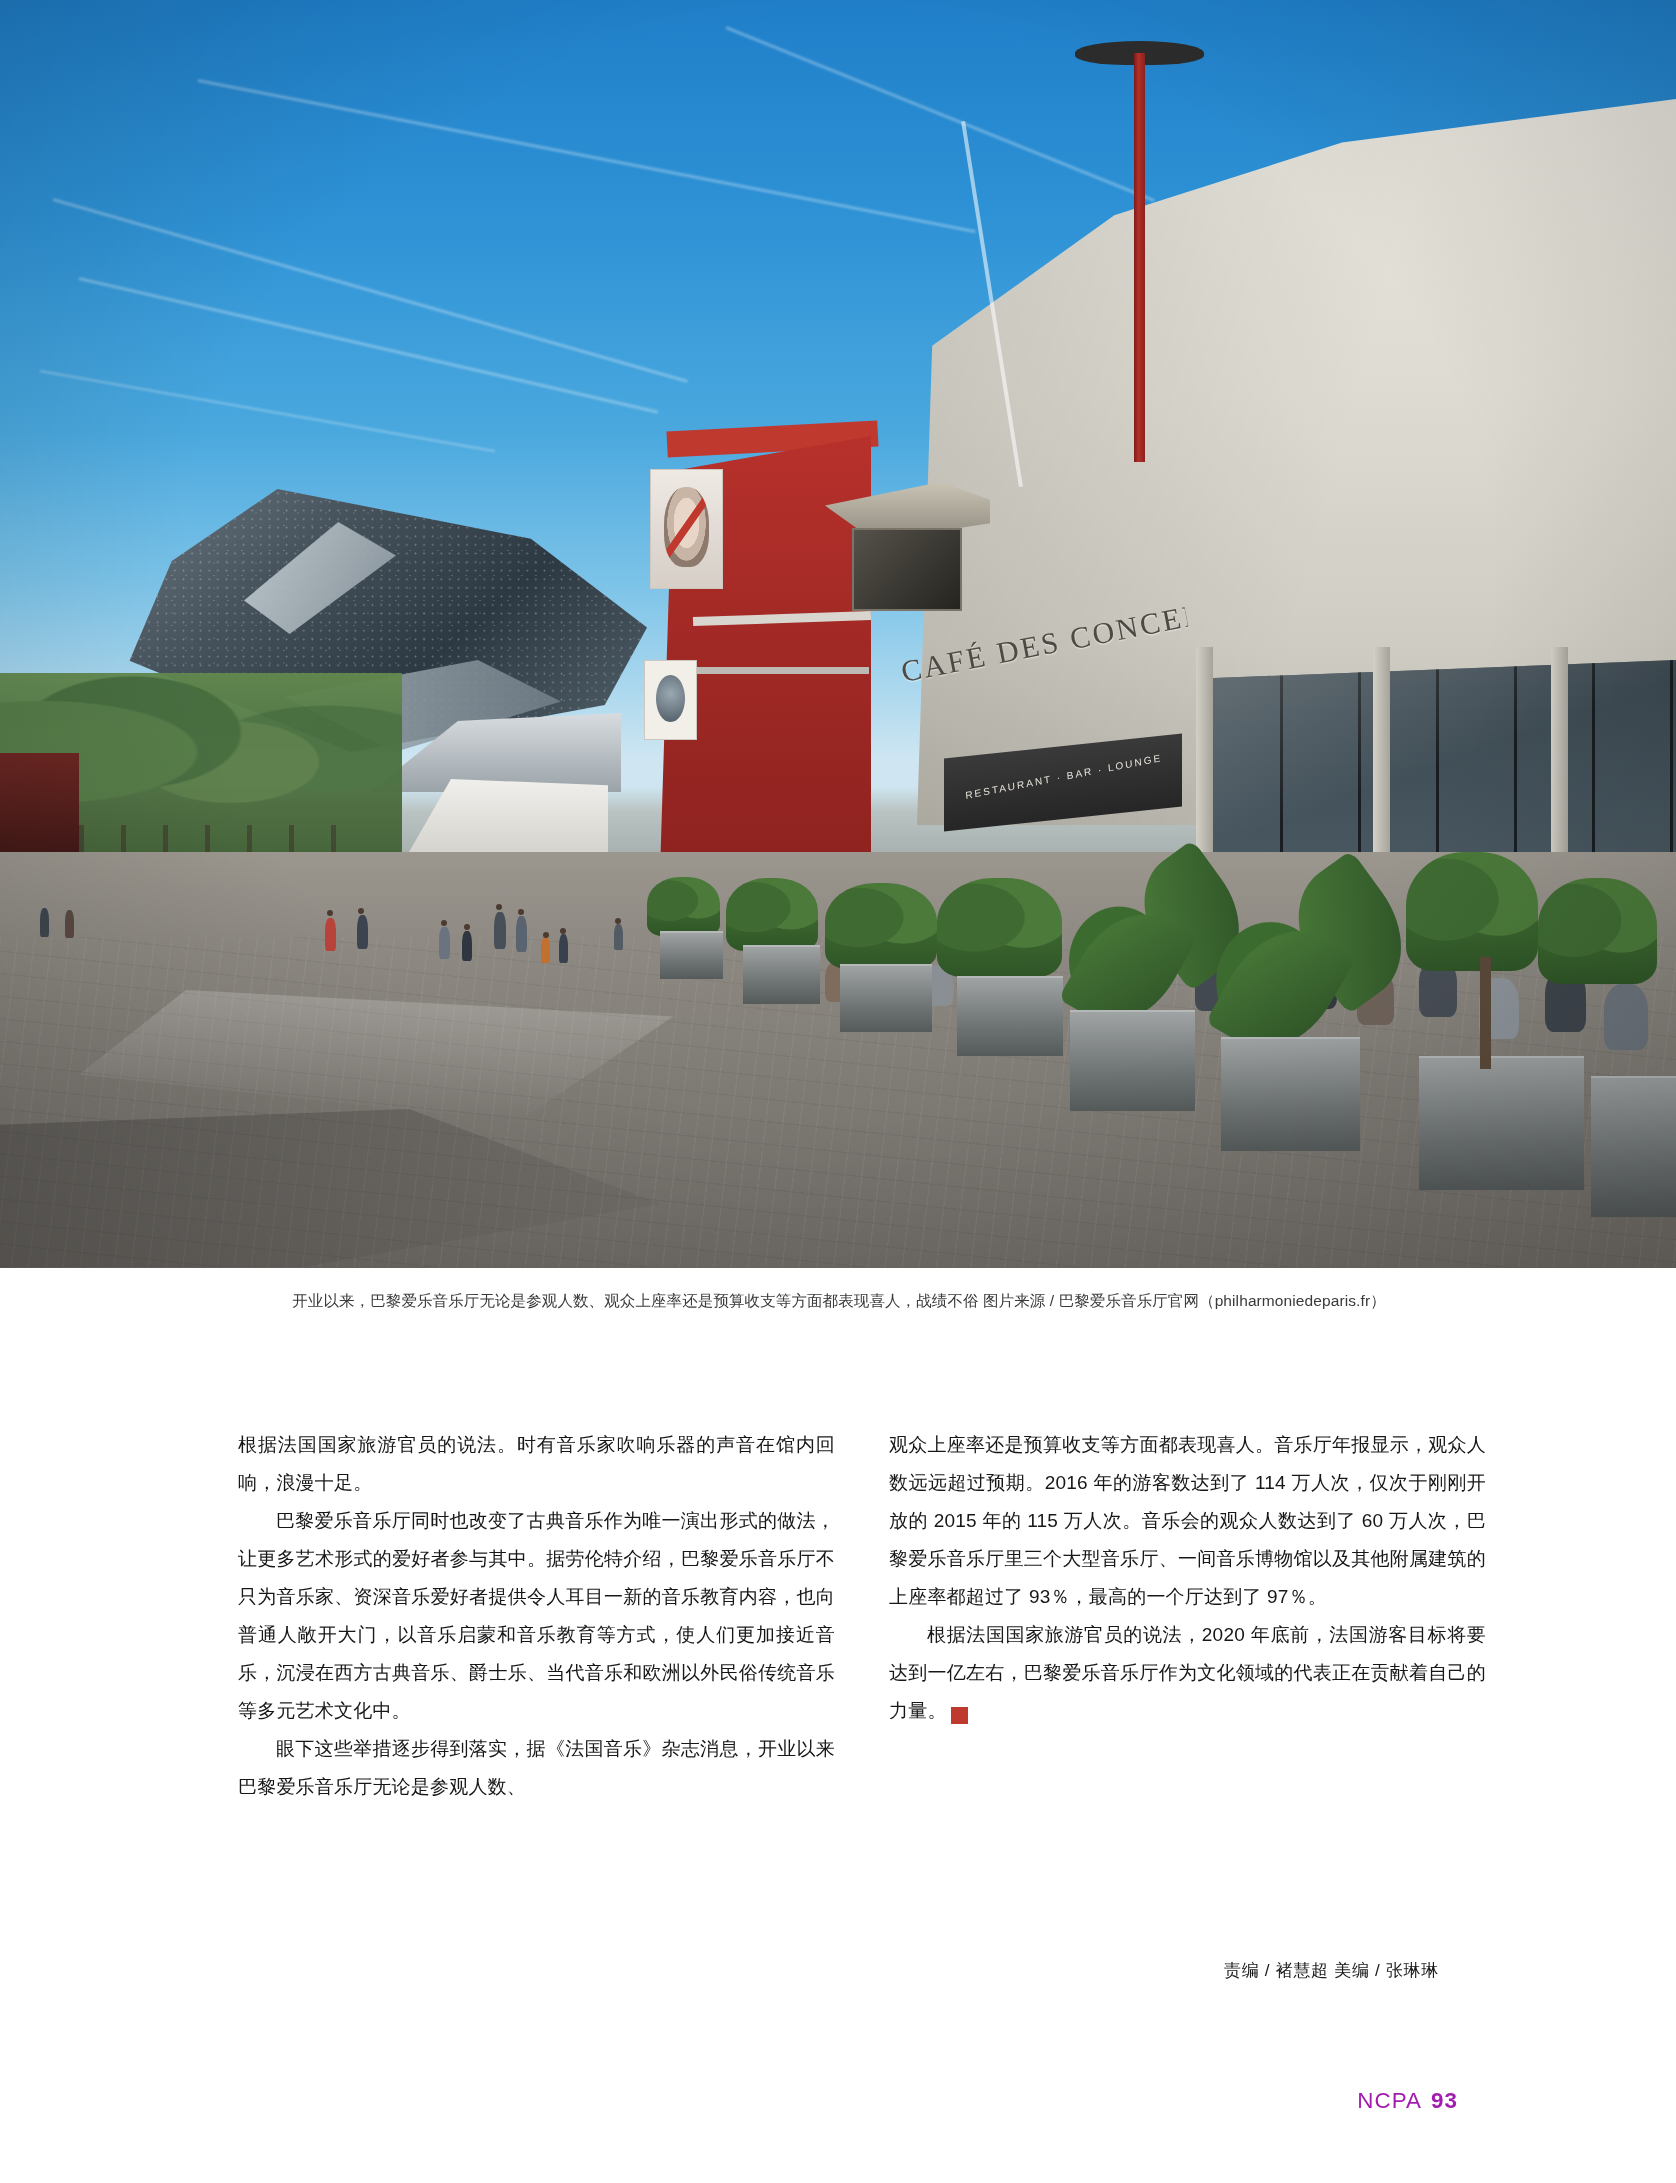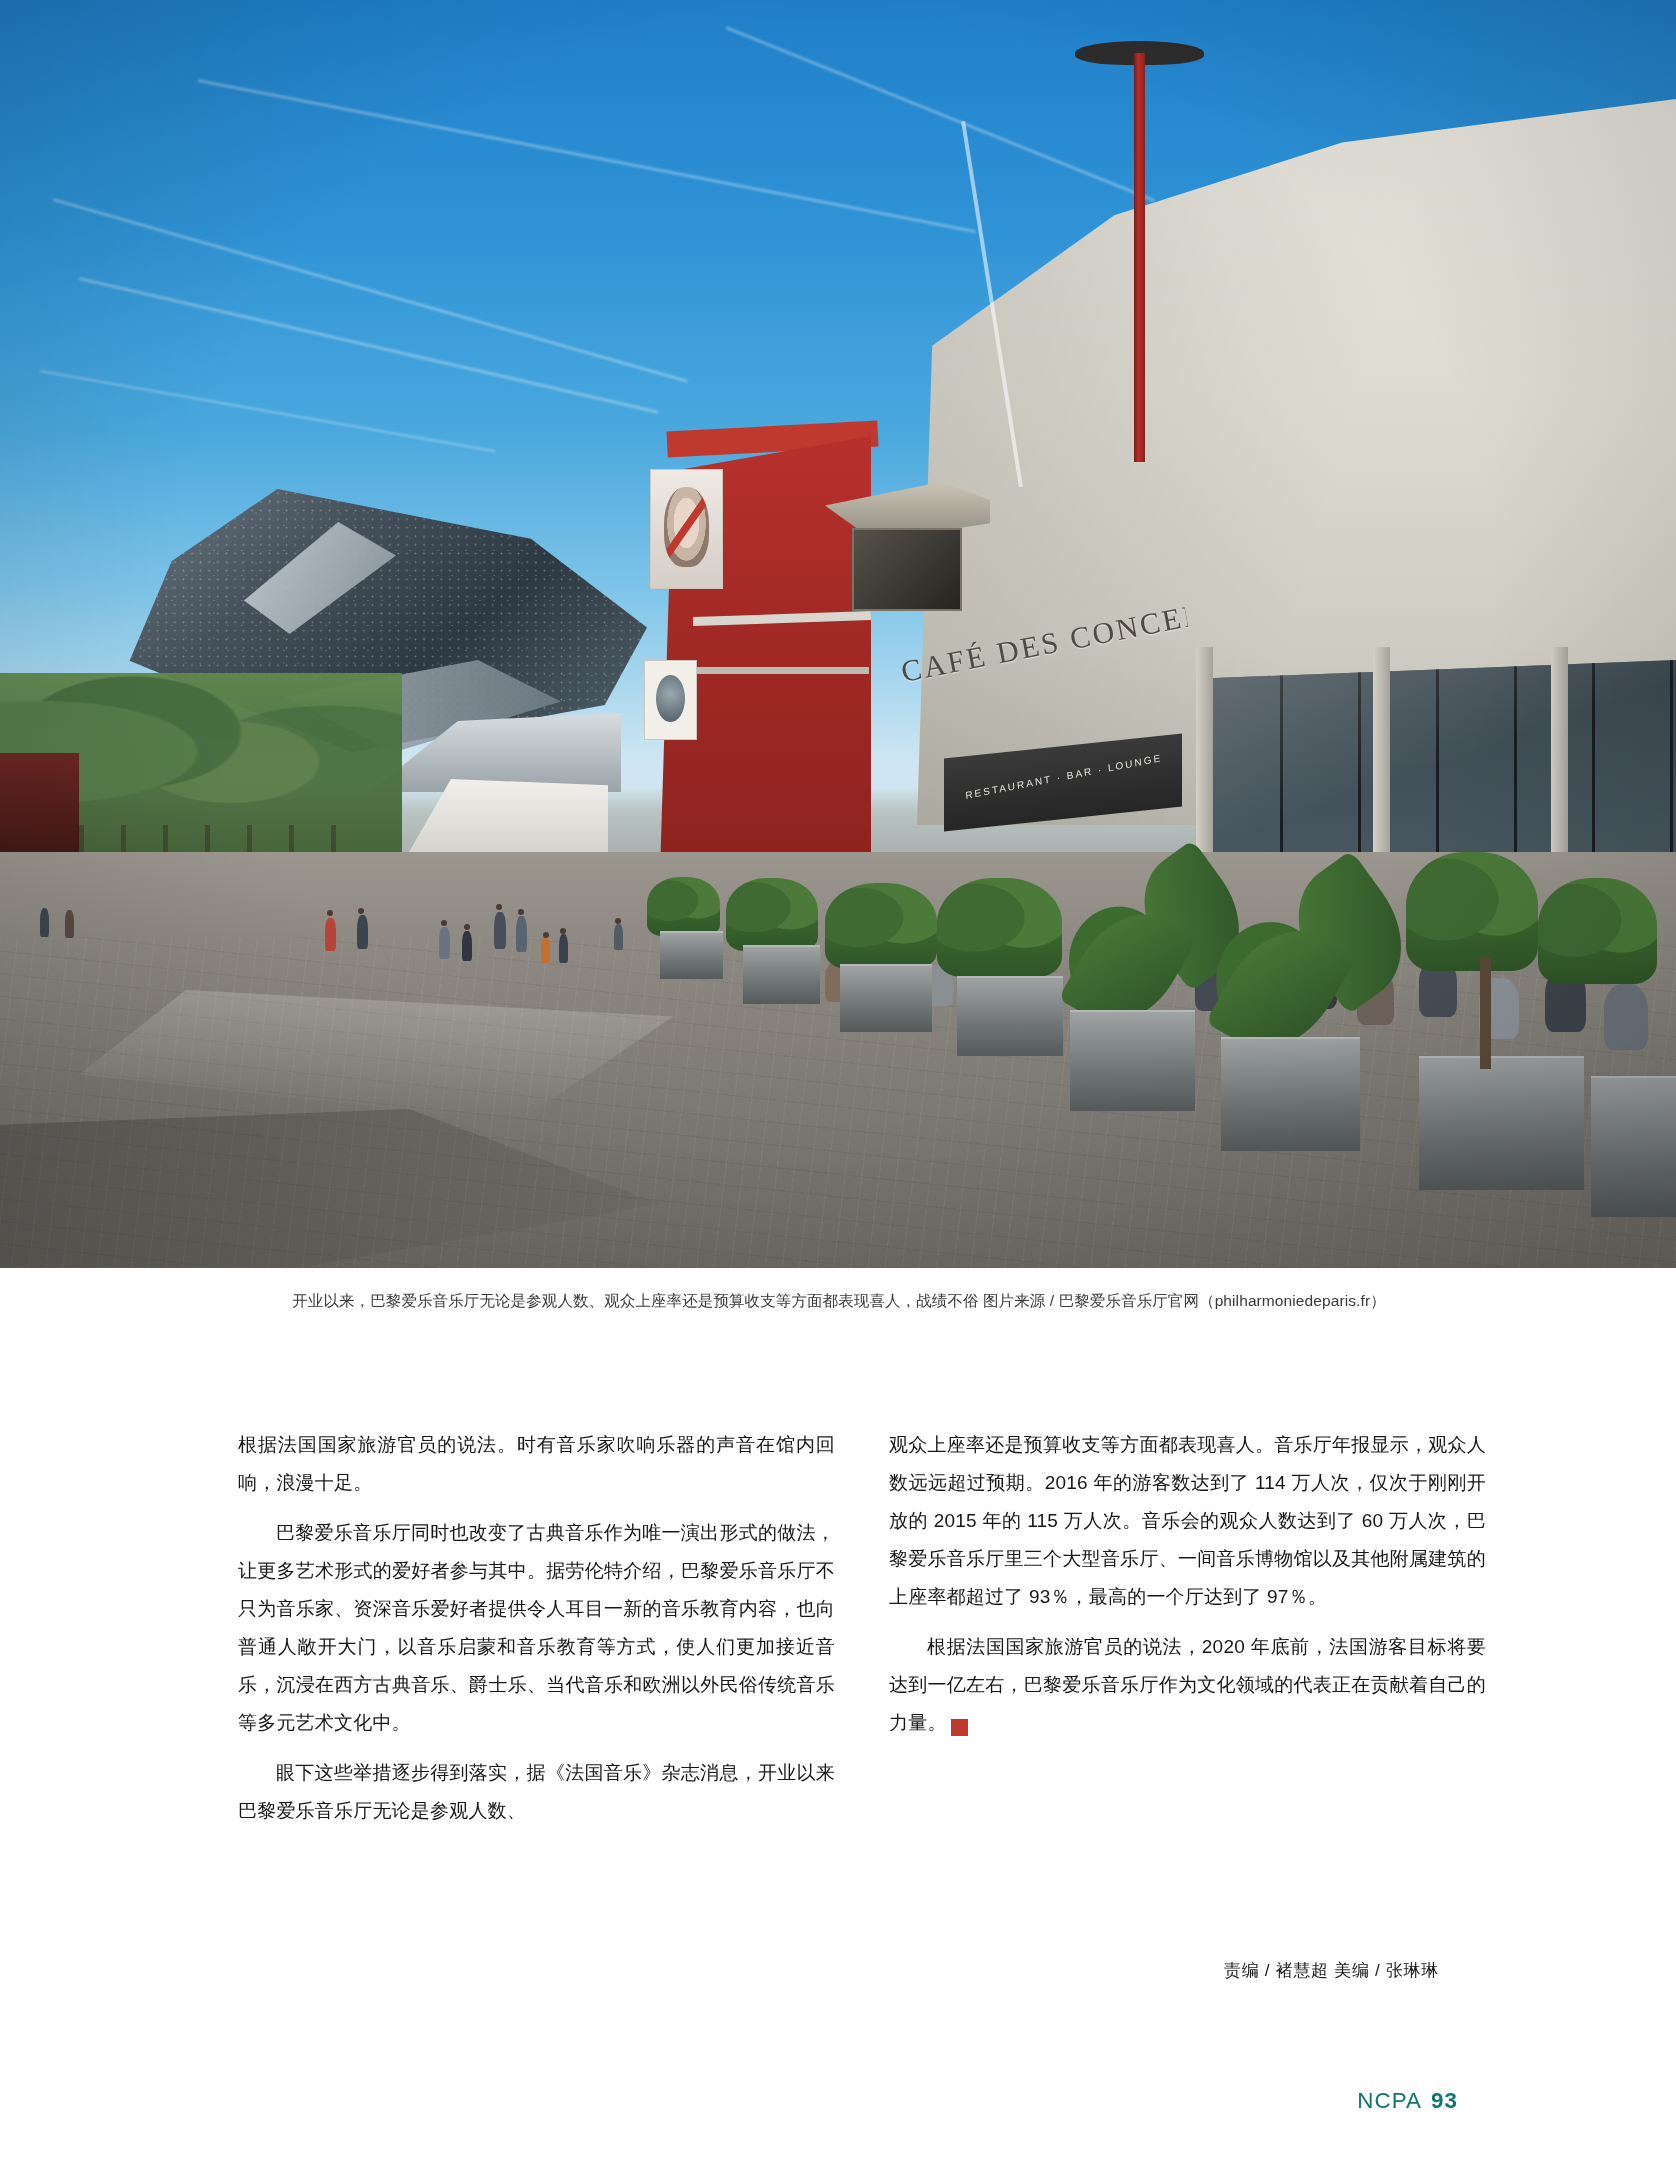--- a/index.html
+++ b/index.html
@@ -478,21 +478,21 @@
     font-size: 19px;
     line-height: 2.0;
     color: #171717;
     font-family: "Liberation Sans", sans-serif;
     letter-spacing: 0.2px;
     text-align: justify;
   }
   .col-left  { left: 238px; }
   .col-right { left: 889px; }
   .col p { margin: 0; }
-  .col p.indent { text-indent: 2em; margin-top: 12px; }
+  .col p.indent { text-indent: 2em; }
 
   .end-mark {
     display: inline-block;
     width: 17px;
     height: 17px;
     background: #c0392f;
     color: #fff;
     font-size: 11.2px;
     line-height: 17px;
     text-align: center;
@@ -512,21 +512,21 @@
     font-family: "Liberation Sans", sans-serif;
     letter-spacing: 0.7px;
   }
 
   .folio {
     position: absolute;
     right: 218px;
     top: 2088px;
     font-size: 22.4px;
     letter-spacing: 1px;
-    color: #0f766e;
+    color: #a21caf;
     font-family: "Liberation Sans", sans-serif;
   }
   .folio .num { margin-left: 9.2px; font-weight: bold; }
 </style>
 </head>
 <body>
 
 <div class="photo-wrap">
   <div class="photo">
 

